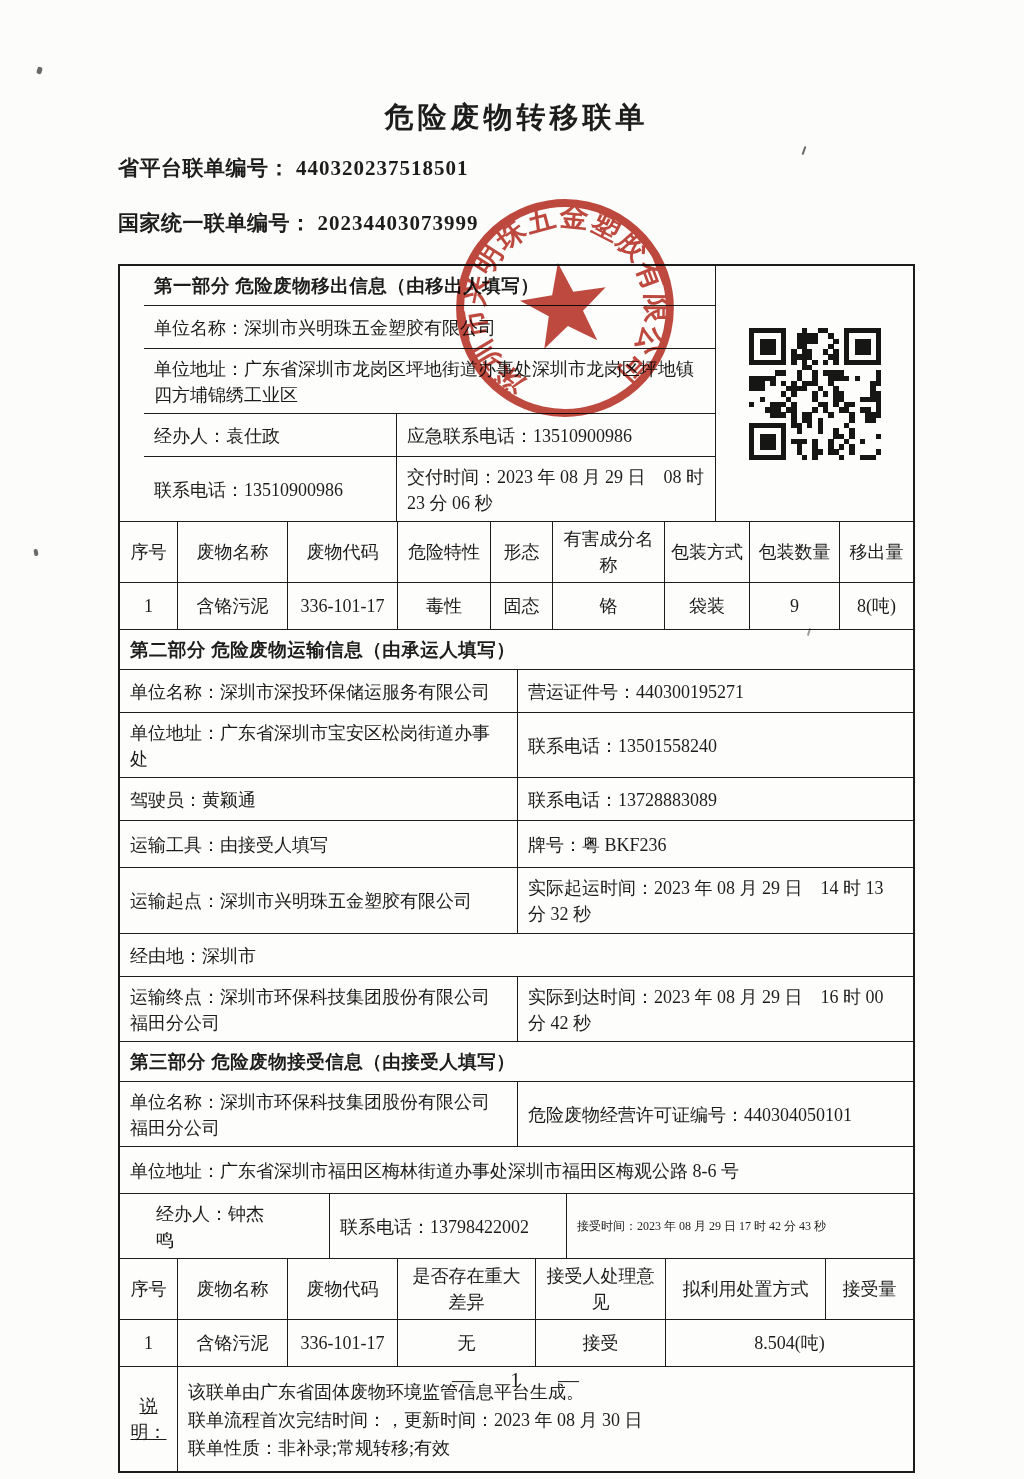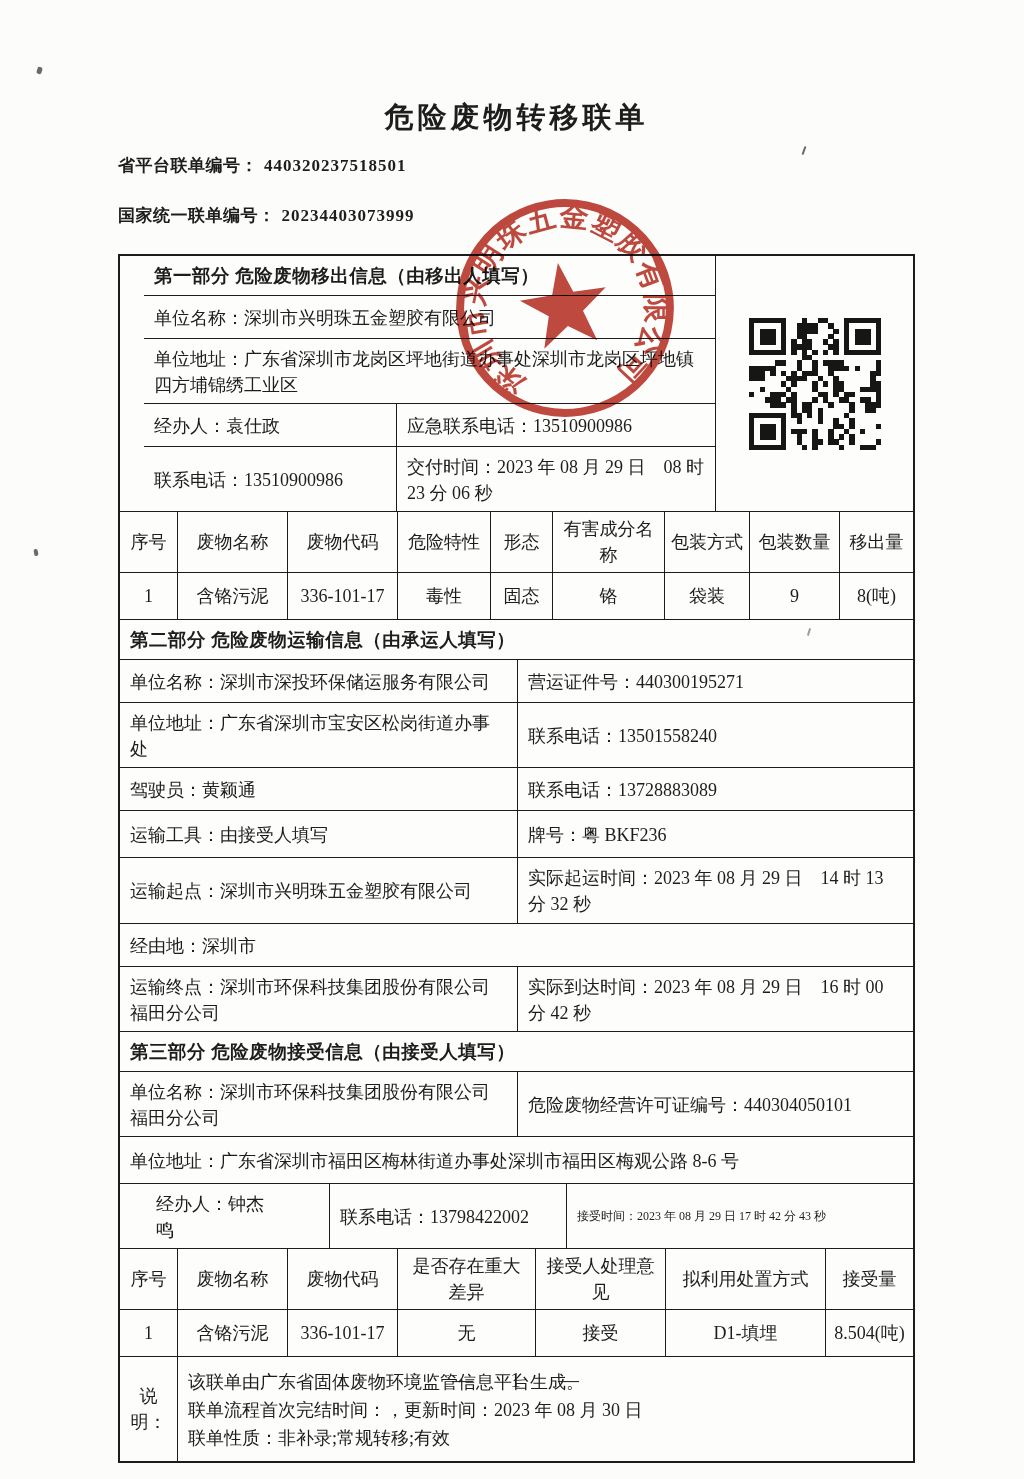--- a/index.html
+++ b/index.html
@@ -4,21 +4,21 @@
 <style>
   html,body{margin:0;padding:0;background:#e8e8e6;}
   .page{
     position:relative;width:1024px;height:1479px;margin:0 auto;
     background:#fcfcfa;color:var(--ink,#1d1d1b);
     font-family:"Liberation Serif","DejaVu Serif",serif;
     overflow:hidden;
   }
   .content{position:absolute;left:118px;top:98px;width:797px;}
   .title{font-size:29px;font-weight:bold;text-align:center;letter-spacing:4px;margin:0 0 16px 0;}
-  .meta-line{font-weight:bold;font-size:17px;margin:0 0 27px 0;letter-spacing:.5px;font-family:Liberation Serif, serif;}
+  .meta-line{font-weight:bold;font-size:21px;margin:0 0 27px 0;letter-spacing:.5px;font-family:Liberation Serif, serif;}
   .meta-line .num{padding-left:6px;letter-spacing:1px;}
 
   .doc-table{border:2.5px solid #1c1c1a;background:rgba(255,255,255,.35);}
   .r{display:flex;align-items:stretch;border-top:1.7px solid #1c1c1a;}
   .doc-table > .r.first, .p1-left .r.first{border-top:none;}
   .c{border-left:1.7px solid #1c1c1a;padding:7px 10px 5px 10px;box-sizing:border-box;
      font-size:18px;line-height:1.45;}
   .r > .c:first-child{border-left:none;}
   .c.f{display:flex;align-items:center;}
   .c.center{display:flex;align-items:center;justify-content:center;text-align:center;padding:4px 6px;}
@@ -37,21 +37,21 @@
   .w62{width:62px;flex:none;}
   .w112{width:112px;flex:none;}
   .w85{width:85px;flex:none;}
   .w90{width:90px;flex:none;}
   .w138{width:138px;flex:none;}
   .w130{width:130px;flex:none;}
   .w160{width:160px;flex:none;}
 
   
   .mh36{min-height:37px;}.mh40{min-height:42px;}.mh58{min-height:60px;}
-  .mh52{min-height:54px;}.mh44{min-height:46px;}.mh100{min-height:104px;}
+  .mh52{min-height:54px;}.mh44{min-height:46px;}.mh100{min-height:104px;text-decoration:underline;}
 
   .p1-wrap{display:flex;align-items:stretch;padding-left:24px;}
   .p1-left{flex:1 1 auto;display:flex;flex-direction:column;min-width:0;}
   .qr-cell{width:197px;flex:none;border-left:1.7px solid #1c1c1a;
     display:flex;align-items:center;justify-content:center;}
   .qr-box{width:138px;height:138px;display:flex;align-items:center;justify-content:center;}
 
   .notes-line{margin:2px 0;}
 
   
@@ -532,21 +532,20 @@
         <div class="c center w160">拟利用处置方式</div>
         <div class="c center grow">接受量</div>
       </div>
 
       <div class="r">
         <div class="c center w57 mh44">1</div>
         <div class="c center w110">含铬污泥</div>
         <div class="c center w110">336-101-17</div>
         <div class="c center w138">无</div>
         <div class="c center w130">接受</div>
-        <div class="c center w160">D1-填埋</div>
         <div class="c center grow">8.504(吨)</div>
       </div>
 
       <div class="r">
         <div class="c center w57 mh100">说明：</div>
         <div class="c f grow">
           <div>
             <div class="notes-line">该联单由广东省固体废物环境监管信息平台生成。</div>
             <div class="notes-line">联单流程首次完结时间：，更新时间：2023 年 08 月 30 日</div>
             <div class="notes-line">联单性质：非补录;常规转移;有效</div>

